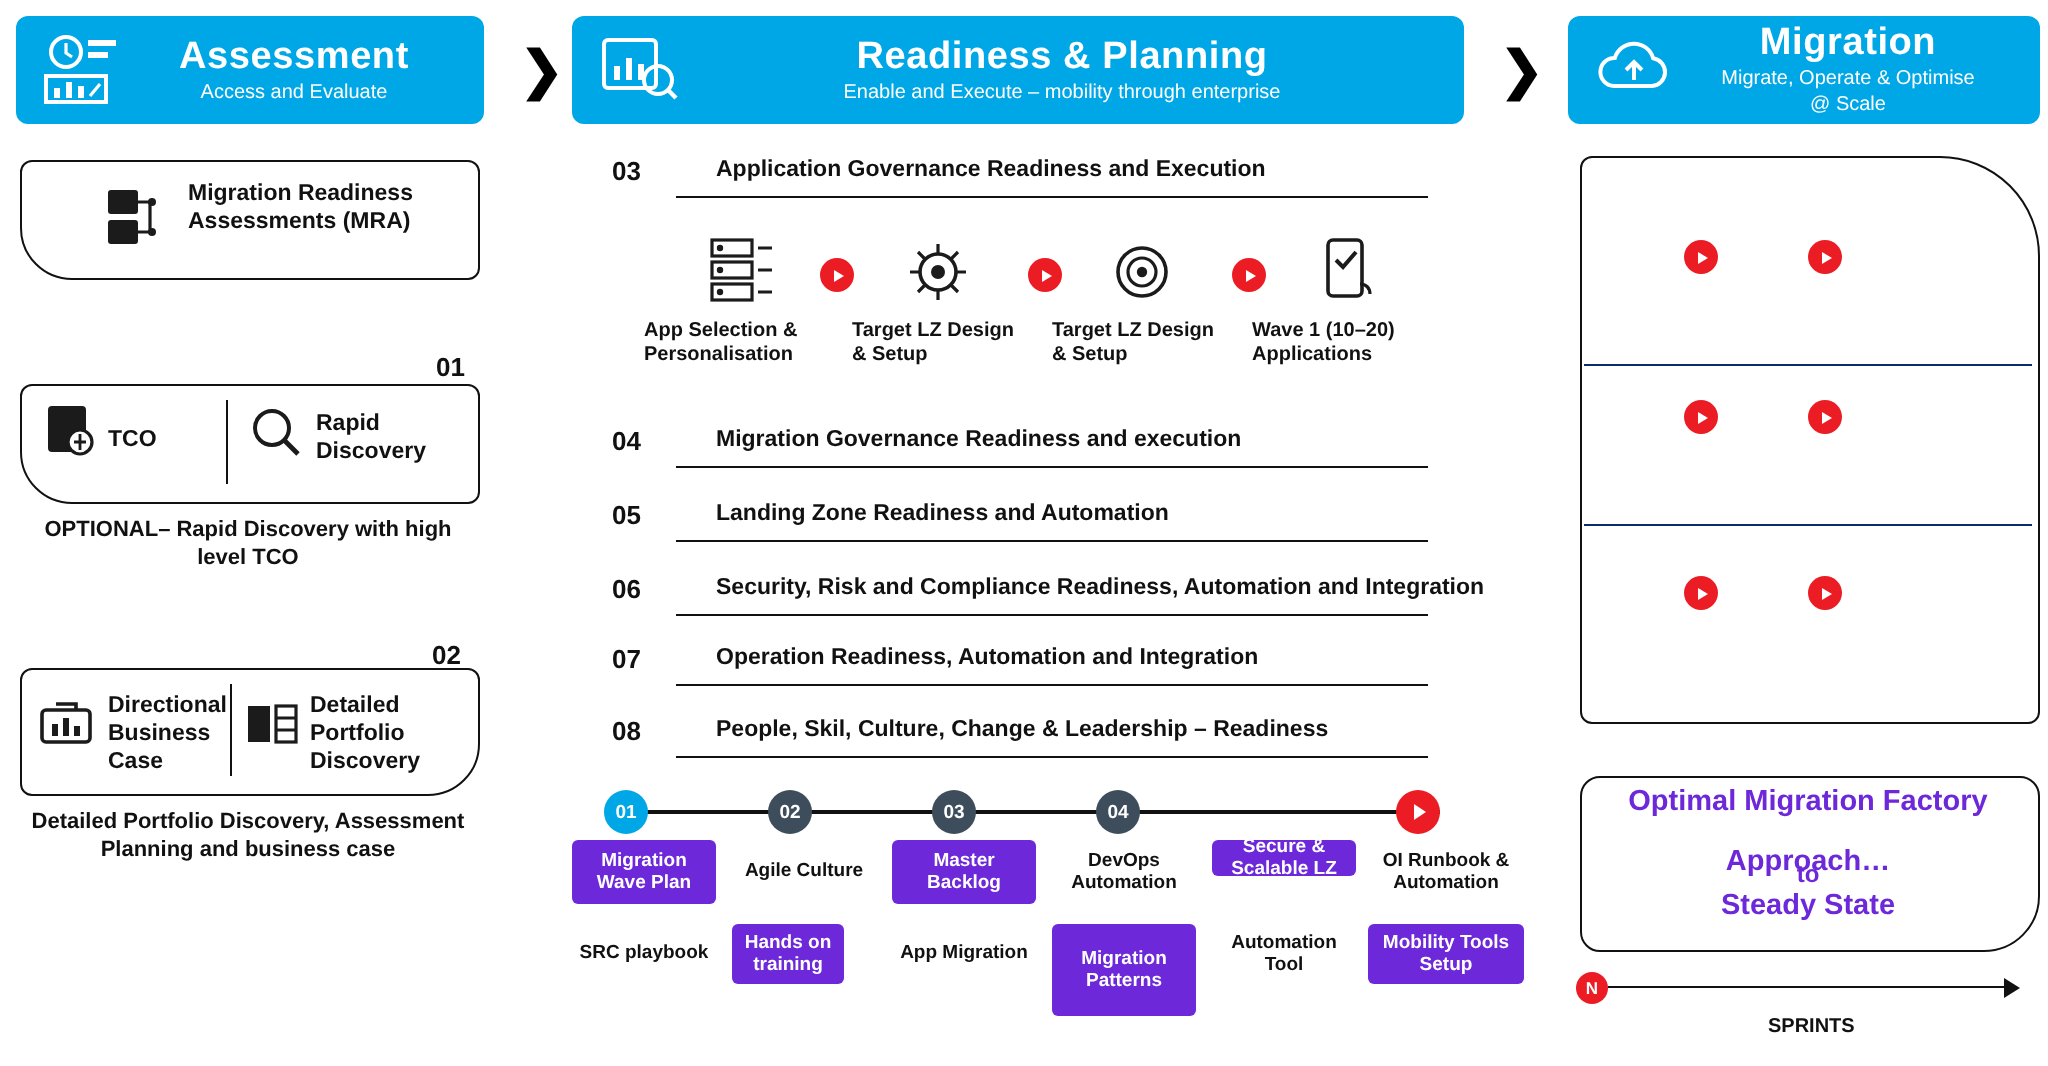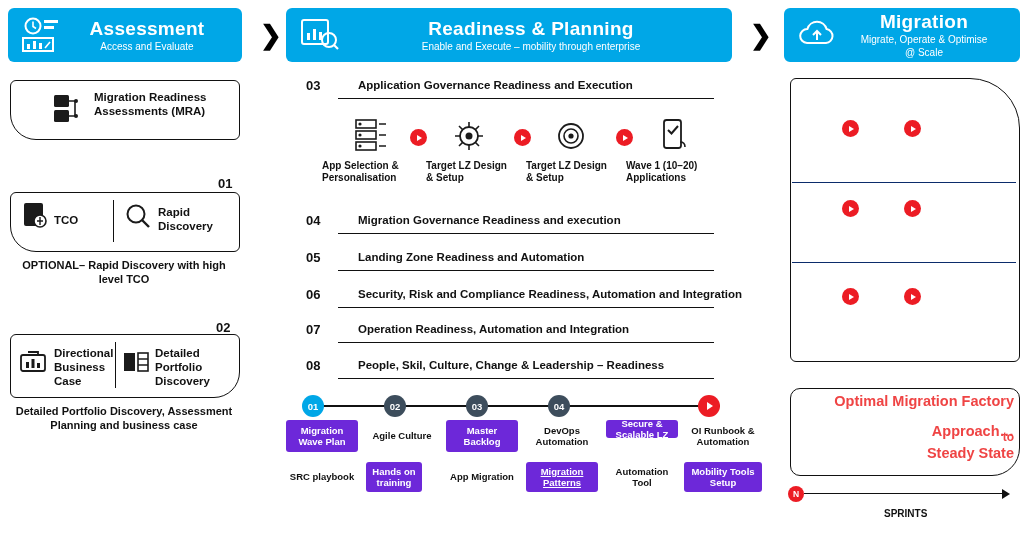--- a/index.html
+++ b/index.html
@@ -34,21 +34,21 @@
   .tl-end:after{content:"";display:block;width:0;height:0;border-left:6px solid #fff;border-top:4.5px solid transparent;border-bottom:4.5px solid transparent;margin-left:2px;}
   .pill{position:absolute;border-radius:3px;font-size:9.5px;line-height:11.5px;font-weight:bold;display:flex;align-items:center;justify-content:center;text-align:center;padding:2px 3px;box-sizing:border-box;}
   .pill.blue{background:#6d28d9;color:#fff;}
   .pill.plain{background:transparent;color:#111;}
   
   .rbox{position:absolute;border:1.6px solid #111;background:#fff;}
   .rbox.big{border-radius:6px 50px 6px 6px;}
   .rbox.small{border-radius:6px 6px 6px 6px;}
   .hline{position:absolute;height:1.4px;background:#0b2c6b;}
   .whitecard{position:absolute;background:#fff;border:0;}
-  .ofact{position:absolute;text-align:right;font-size:14.5px;font-weight:bold;color:#ef4444;line-height:18px;}
+  .ofact{position:absolute;text-align:center;font-size:14.5px;font-weight:bold;color:#6d28d9;line-height:18px;}
   .sprint-line{position:absolute;height:1.4px;background:#111;}
   .sprint-dot{position:absolute;width:16px;height:16px;border-radius:50%;background:#ec1c24;color:#fff;font-size:8.5px;font-weight:bold;display:flex;align-items:center;justify-content:center;}
   .sprint-txt{position:absolute;font-size:10px;font-weight:bold;color:#111;}
   .tri-right{position:absolute;width:0;height:0;border-left:8px solid #111;border-top:5px solid transparent;border-bottom:5px solid transparent;}
   svg{display:block;}
 </style>
 </head>
 <body>
 
 <div class="col" style="left:0;width:250px;">
@@ -226,21 +226,21 @@
   <div class="pill blue" style="left:0px;top:420px;width:72px;height:32px;">Migration Wave Plan</div>
   <div class="pill plain" style="left:80px;top:420px;width:72px;height:32px;">Agile Culture</div>
   <div class="pill blue" style="left:160px;top:420px;width:72px;height:32px;">Master Backlog</div>
   <div class="pill plain" style="left:240px;top:420px;width:72px;height:32px;">DevOps Automation</div>
   <div class="pill blue" style="left:320px;top:420px;width:72px;height:18px;">Secure &amp; Scalable LZ</div>
   <div class="pill plain" style="left:398px;top:420px;width:78px;height:32px;">OI Runbook &amp; Automation</div>
 
   <div class="pill plain" style="left:0px;top:462px;width:72px;height:30px;">SRC playbook</div>
   <div class="pill blue" style="left:80px;top:462px;width:56px;height:30px;">Hands on training</div>
   <div class="pill plain" style="left:160px;top:462px;width:72px;height:30px;">App Migration</div>
-  <div class="pill blue" style="left:240px;top:462px;width:72px;height:30px;text-decoration:underline;">Migration Patterns</div>
+  <div class="pill blue" style="left:240px;top:462px;width:72px;height:46px;">Migration Patterns</div>
   <div class="pill plain" style="left:320px;top:462px;width:72px;height:30px;">Automation Tool</div>
   <div class="pill blue" style="left:398px;top:462px;width:78px;height:30px;">Mobility Tools Setup</div>
 </div>
 
 <div class="col" style="left:780px;width:244px;">
 
   <div class="banner" style="left:4px;top:8px;width:236px;height:54px;">
     <div class="bicon">
       <svg width="44" height="36" viewBox="0 0 44 36">
         <path d="M12 26h19a7 7 0 0 0 .6-13.9A10 10 0 0 0 12.4 12 7 7 0 0 0 12 26z" fill="none" stroke="#fff" stroke-width="2"></path>

